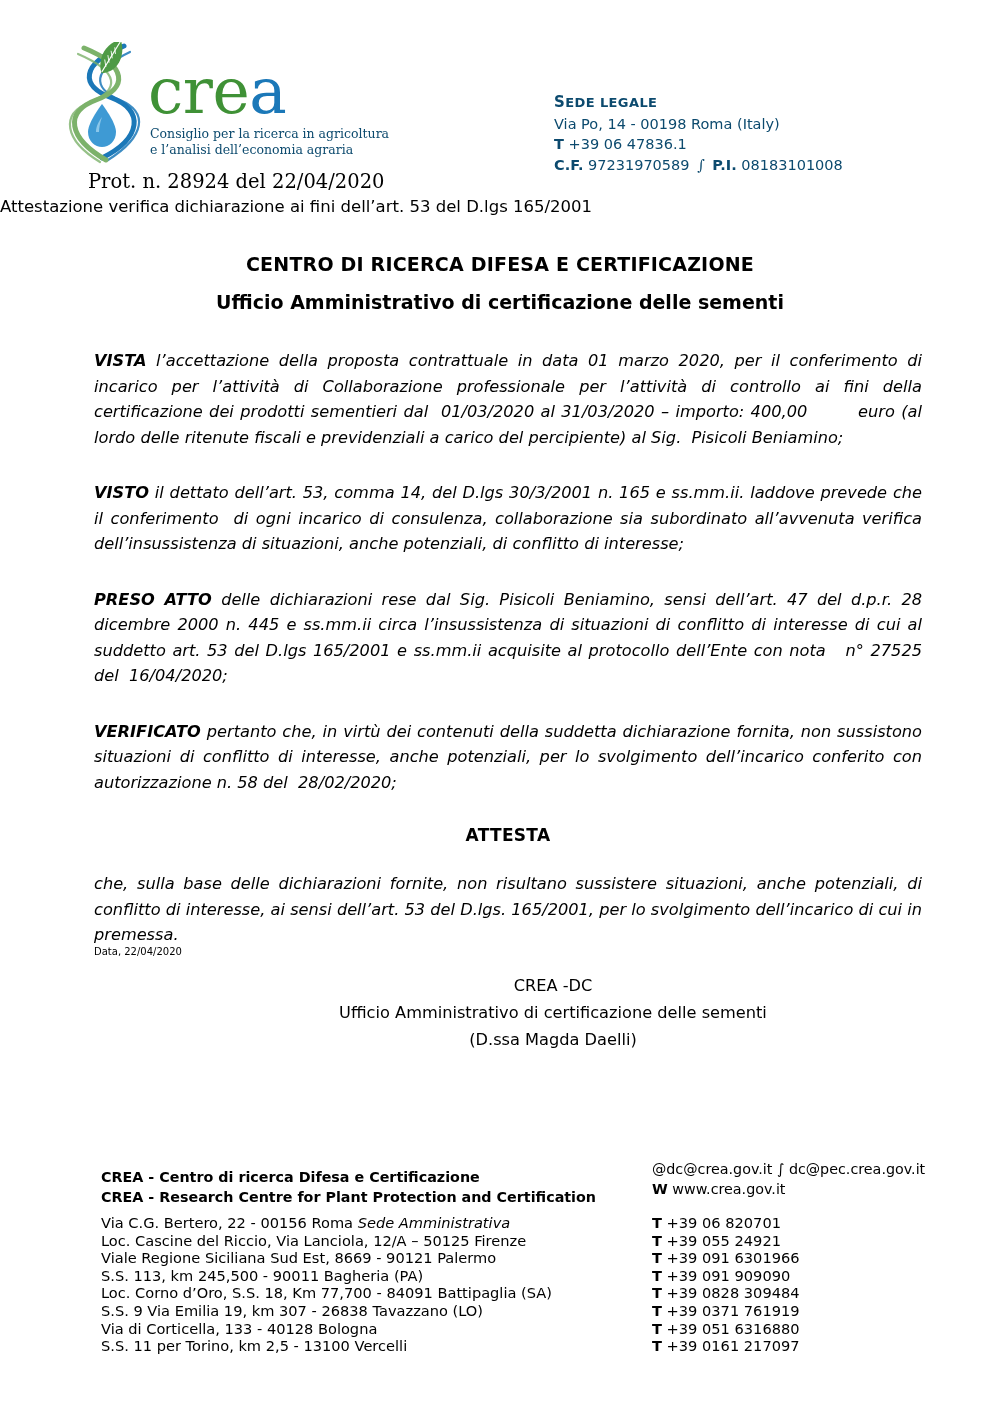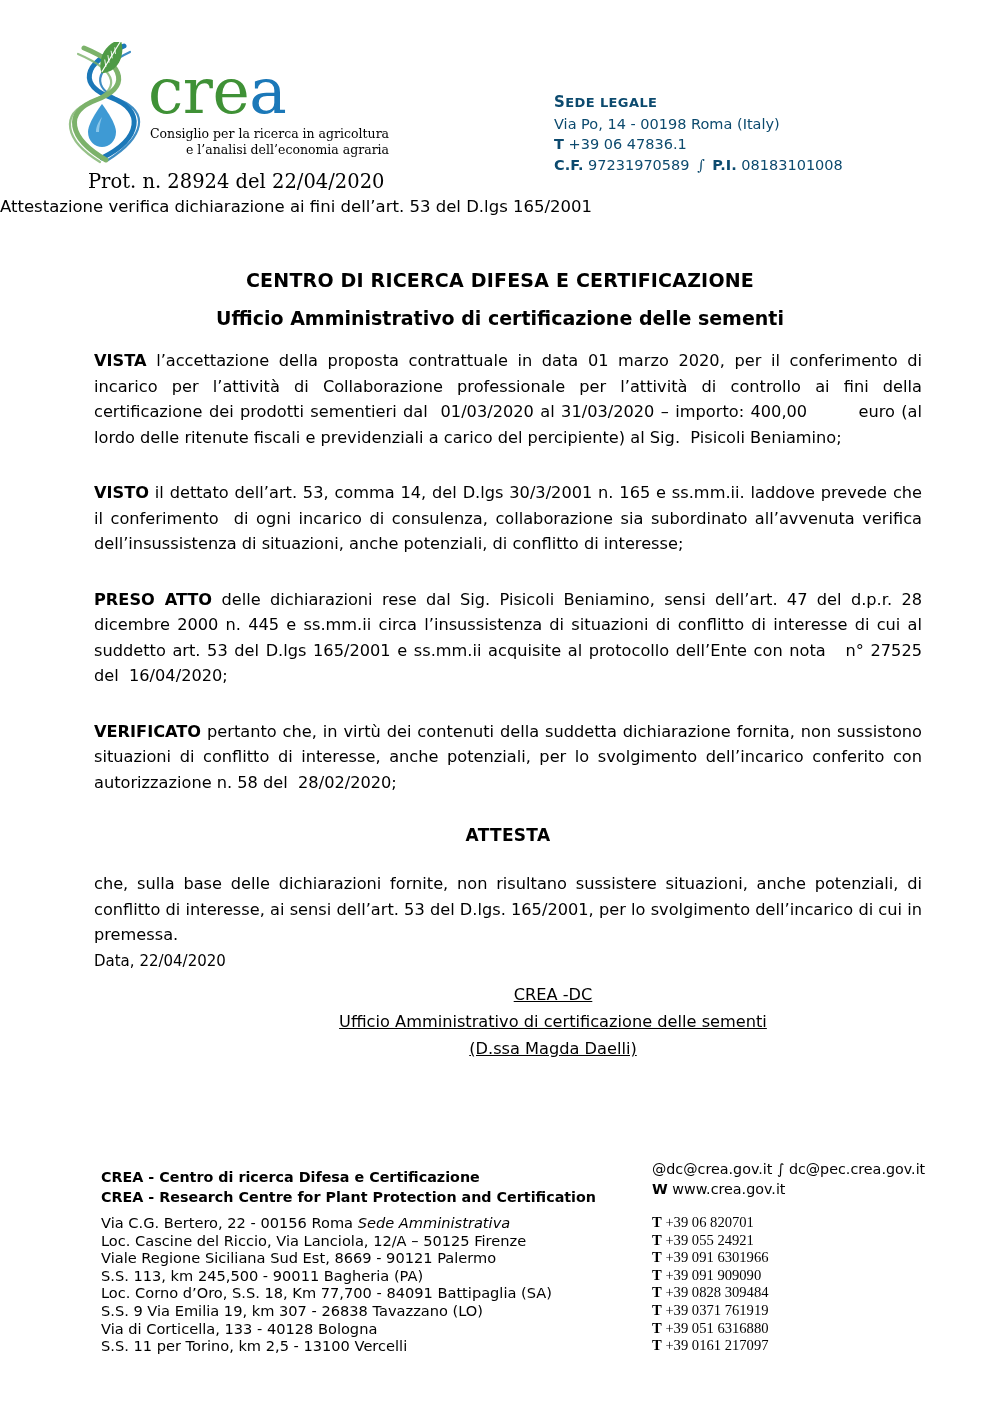--- a/index.html
+++ b/index.html
@@ -59,23 +59,22 @@
   }
   .logo-word .cre { color: #3f9136; }
   .logo-word .a   { color: #1b78b8; }
   .logo-sub {
     position: absolute;
     left: 88px;
     top: 84px;
     font-family: "DejaVu Serif", serif;
     font-size: 12.5px;
     line-height: 15.5px;
-    color: #000000;
+    color: #0c4a6e;
     white-space: nowrap;
-    text-align: right;
   }
 
   .protocol {
     position: absolute;
     left: 88px;
     top: 170px;
     font-family: "DejaVu Serif", serif;
     font-size: 19.5px;
     line-height: 24px;
     color: #000;
@@ -117,21 +116,20 @@
     left: 0;
     top: 250px;
     width: 1000px;
     text-align: center;
   }
   .title-1 {
     font-size: 19px;
     font-weight: bold;
     line-height: 28px;
     letter-spacing: 0.2px;
-    margin-top: 16px;
   }
   .title-2 {
     font-size: 19px;
     font-weight: bold;
     line-height: 28px;
     margin-top: 10px;
   }
 
   
   .body-text {
@@ -141,50 +139,48 @@
     width: 828px;
   }
   .para {
     font-size: 16.2px;
     line-height: 25.5px;
     text-align: justify;
     text-justify: inter-word;
     margin: 0 0 30px 0;
     white-space: pre-wrap;
   }
-  .para.last-line-normal { text-align-last: left; }
+  .para.last-line-normal { text-align-last: left; font-style: italic; }
   .para b { font-weight: bold; }
 
   .attesta {
     text-align: center;
     font-size: 17px;
     font-weight: bold;
     letter-spacing: 0.3px;
     margin: 4px 0 26px 0;
   }
 
   
   .sign-area {
     position: absolute;
     left: 94px;
     top: 940px;
     width: 828px;
   }
   .sign-date {
-    font-size: 15px;
+    font-size: 10px;
     line-height: 24px;
-    margin-top: 9px;
   }
   .sign-right {
     margin-top: 8px;
     text-align: center;
     font-size: 16.2px;
     line-height: 27px;
     padding-left: 90px;
-    text-decoration: underline;
   }
 
   
   .footer {
     position: absolute;
     left: 0;
     top: 1160px;
     width: 1000px;
   }
   .footer-top {
@@ -221,21 +217,20 @@
     font-size: 14.6px;
     line-height: 17.6px;
   }
   .addr-col .it { font-style: italic; }
   .tel-col {
     position: absolute;
     left: 652px;
     top: 0;
     font-size: 14.6px;
     line-height: 17.6px;
-    font-family: Liberation Serif, serif;
   }
   .tel-col b { font-weight: bold; }
   .row { white-space: nowrap; }
 </style>
 </head>
 <body>
 
 <div class="page">
 
   <div class="header">

